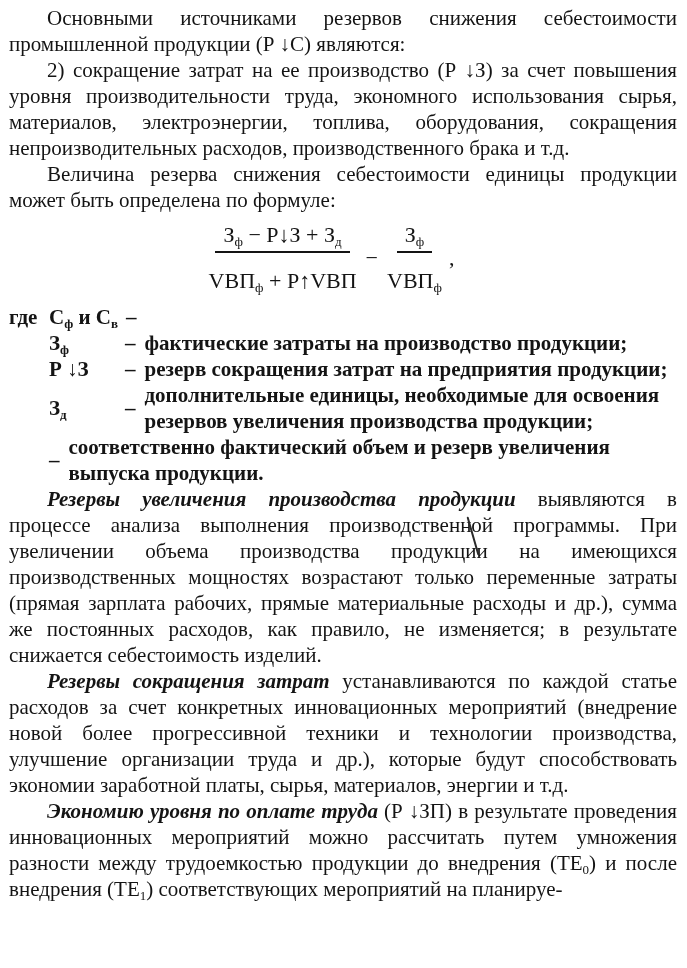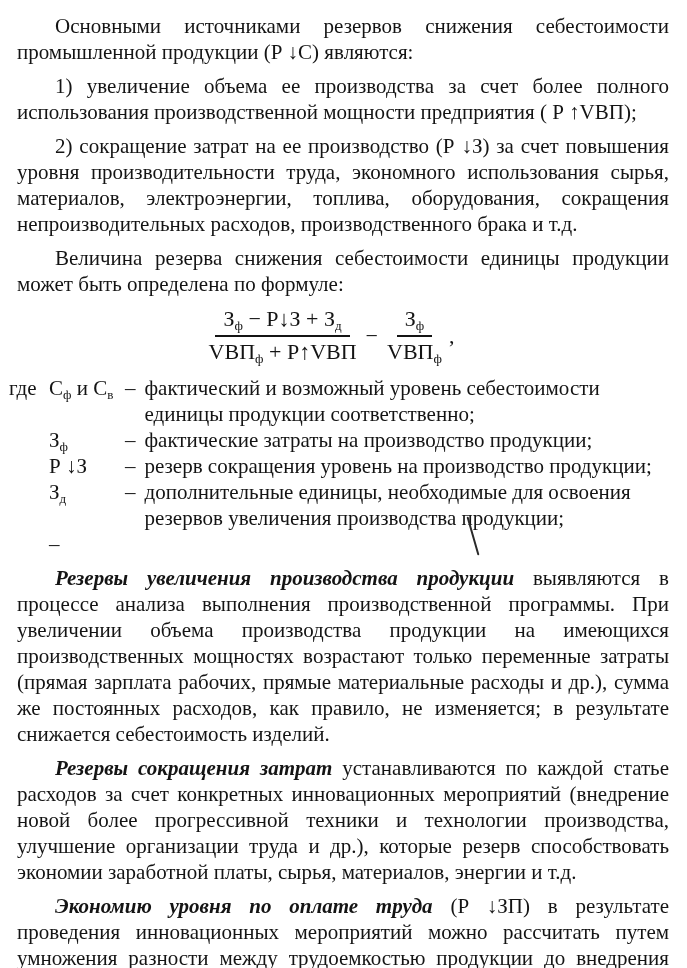--- a/index.html
+++ b/index.html
@@ -10,21 +10,21 @@
     color: #141414;
     position: relative;
   }
   .page {
     padding: 5px 10px 0 9px;
     font-size: 21px;
     line-height: 26px;
     position: relative;
   }
   .para {
-    margin: 8px;
+    margin: 0;
     text-align: justify;
     text-indent: 38px;
   }
   .it { font-style: italic; }
   .bd { font-weight: bold; font-family: Liberation Serif, serif; }
   sub {
     font-size: 13px;
     line-height: 0;
     vertical-align: -4px;
   }
@@ -41,46 +41,45 @@
   .frac {
     display: inline-flex;
     flex-direction: column;
     align-items: center;
     margin: 0 7px;
   }
   .frac .num {
     padding: 0 8px 3px 8px;
     border-bottom: 2px solid #141414;
   }
-  .frac .den { padding-top: 2px; }
+  .frac .den { padding-top: 15px; }
   .fop { margin: 0 2px; }
   
   .where { margin: 0; }
-  .where-row { display: flex; align-items: flex-start; }
+  .where-row { display: flex; align-items: center; font-weight: bold; }
   .where-pre { flex: none; width: 40px; }
   .where-term { flex: none; min-width: 68px; padding-right: 8px; white-space: pre; }
   .where-dash { flex: none; padding-right: 9px; }
   .where-def { flex: 1; }
   
   .scan-mark {
     position: absolute;
     left: 472px; top: 516px;
     width: 2px; height: 40px;
     background: #2a2a2a;
     transform: rotate(-16deg);
     border-radius: 2px;
   }
 </style>
 </head>
 <body>
 
 <div class="page">
 
   <p class="para"><span>Основными источниками резервов снижения себестоимости промышленной продукции (Р ↓С) являются:</span></p>
-  <p class="para"><span>1) увеличение объема ее производства за счет более полного использования производственной мощности предприятия ( Р ↑VВП);</span></p>
   <p class="para"><span>2) сокращение затрат на ее производство (Р ↓З) за счет повышения уровня производительности труда, экономного использования сырья, материалов, электроэнергии, топлива, оборудования, сокращения непроизводительных расходов, производственного брака и т.д.</span></p>
   <p class="para"><span>Величина резерва снижения себестоимости единицы продукции может быть определена по формуле:</span></p>
 
   <div class="formula">
     <span class="frac">
       <span class="num"><span>З</span><sub>ф</sub><span> − Р↓З + З</span><sub>д</sub></span>
       <span class="den"><span>VВП</span><sub>ф</sub><span> + Р↑VВП</span></span>
     </span>
     <span class="fop">−</span>
     <span class="frac">
@@ -88,44 +87,44 @@
       <span class="den"><span>VВП</span><sub>ф</sub></span>
     </span>
     <span>,</span>
   </div>
 
   <div class="where">
     <div class="where-row">
       <span class="where-pre">где</span>
       <span class="where-term"><span>С</span><sub>ф</sub><span> и С</span><sub>в</sub></span>
       <span class="where-dash">–</span>
-      <span class="where-def">фактический и возможный уровень себестоимости единицы продукции соответственно;</span>
     </div>
     <div class="where-row">
       <span class="where-pre"></span>
       <span class="where-term"><span>З</span><sub>ф</sub></span>
       <span class="where-dash">–</span>
       <span class="where-def">фактические затраты на производство продукции;</span>
     </div>
     <div class="where-row">
       <span class="where-pre"></span>
       <span class="where-term"><span>Р ↓З</span></span>
       <span class="where-dash">–</span>
-      <span class="where-def">резерв сокращения уровень на производство продукции;</span>
+      <span class="where-def">резерв сокращения затрат на предприятия продукции;</span>
     </div>
     <div class="where-row">
       <span class="where-pre"></span>
       <span class="where-term"><span>З</span><sub>д</sub></span>
       <span class="where-dash">–</span>
       <span class="where-def">дополнительные единицы, необходимые для освоения резервов увеличения производства продукции;</span>
     </div>
     <div class="where-row">
       <span class="where-pre"></span>
       <span class="where-dash">–</span>
+      <span class="where-def">соответственно фактический объем и резерв увеличения выпуска продукции.</span>
     </div>
   </div>
 
   <p class="para"><span class="it bd">Резервы увеличения производства продукции</span><span> выявляются в процессе анализа выполнения производственной программы. При увеличении объема производства продукции на имеющихся производственных мощностях возрастают только переменные затраты (прямая зарплата рабочих, прямые материальные расходы и др.), сумма же постоянных расходов, как правило, не изменяется; в результате снижается себестоимость изделий.</span></p>
-  <p class="para"><span class="it bd">Резервы сокращения затрат</span><span> устанавливаются по каждой статье расходов за счет конкретных инновационных мероприятий (внедрение новой более прогрессивной техники и технологии производства, улучшение организации труда и др.), которые резерв способствовать экономии заработной платы, сырья, материалов, энергии и т.д.</span></p>
+  <p class="para"><span class="it bd">Резервы сокращения затрат</span><span> устанавливаются по каждой статье расходов за счет конкретных инновационных мероприятий (внедрение новой более прогрессивной техники и технологии производства, улучшение организации труда и др.), которые будут способствовать экономии заработной платы, сырья, материалов, энергии и т.д.</span></p>
   <p class="para"><span class="it bd">Экономию уровня по оплате труда</span><span> (Р ↓ЗП) в результате проведения инновационных мероприятий можно рассчитать путем умножения разности между трудоемкостью продукции до внедрения (ТЕ</span><sub>0</sub><span>) и после внедрения (ТЕ</span><sub>1</sub><span>) соответствующих мероприятий на планируе-</span></p>
 
   <div class="scan-mark"></div>
 </div>
 
 </body></html>

